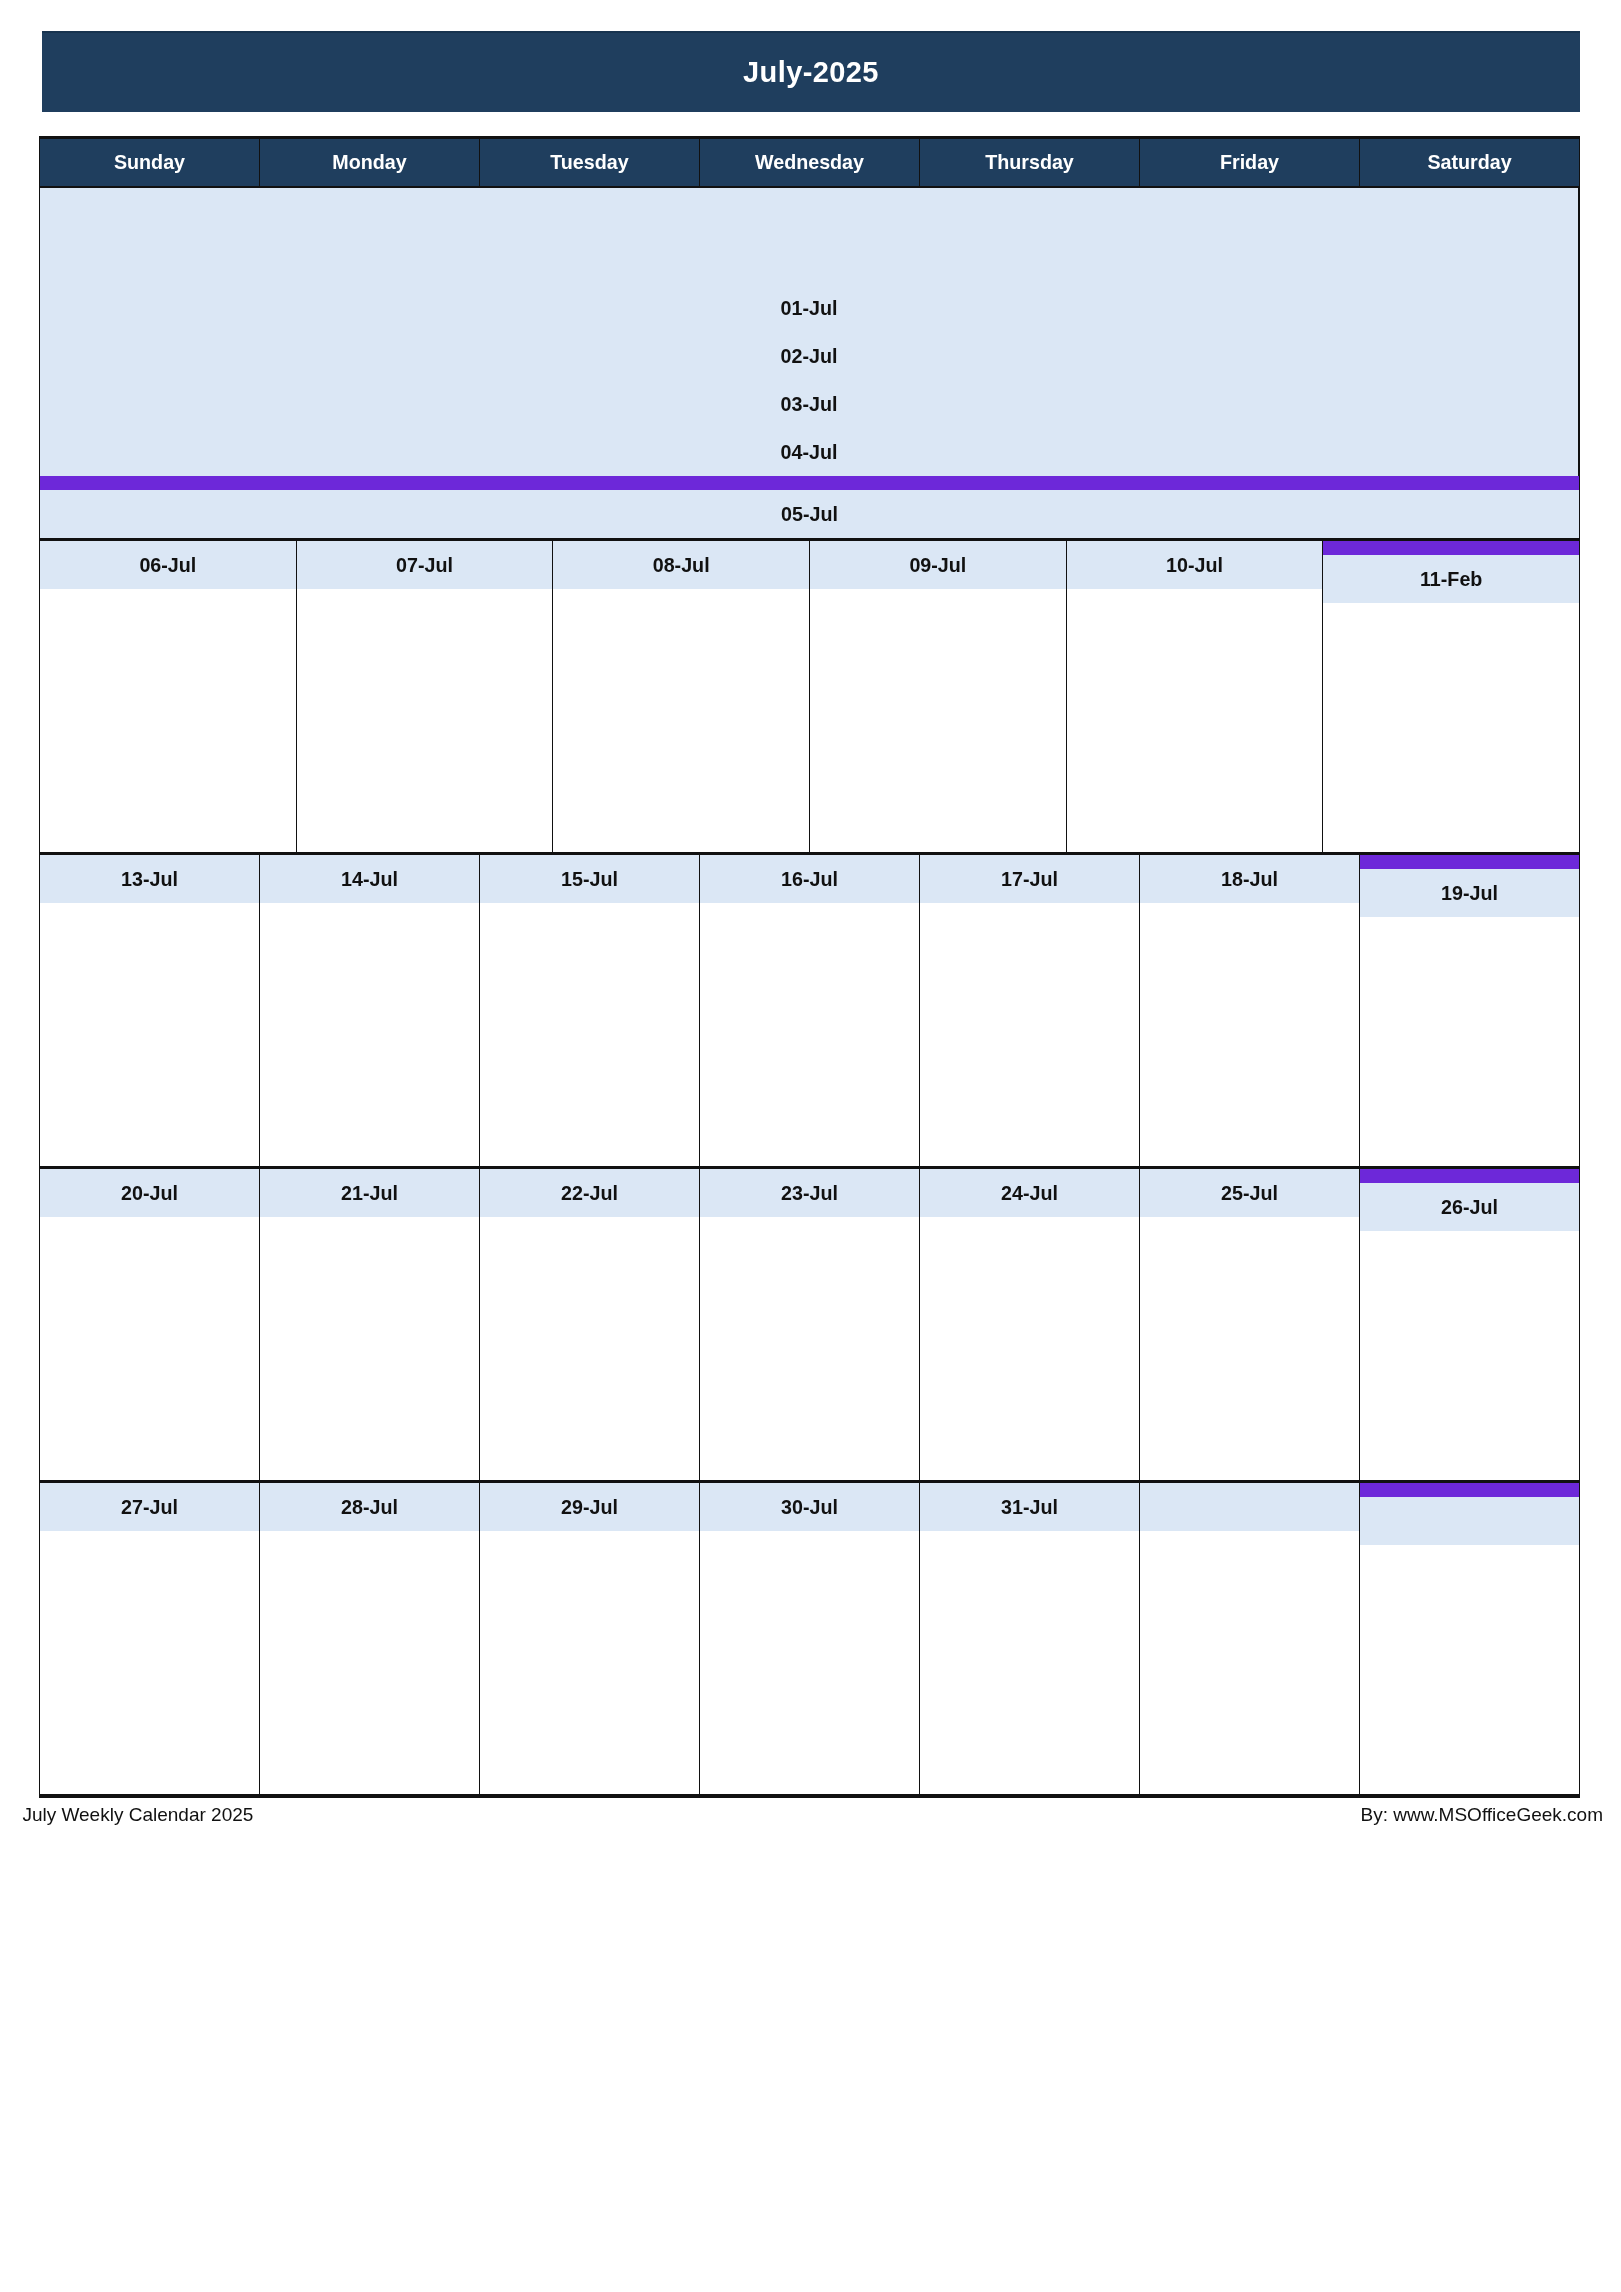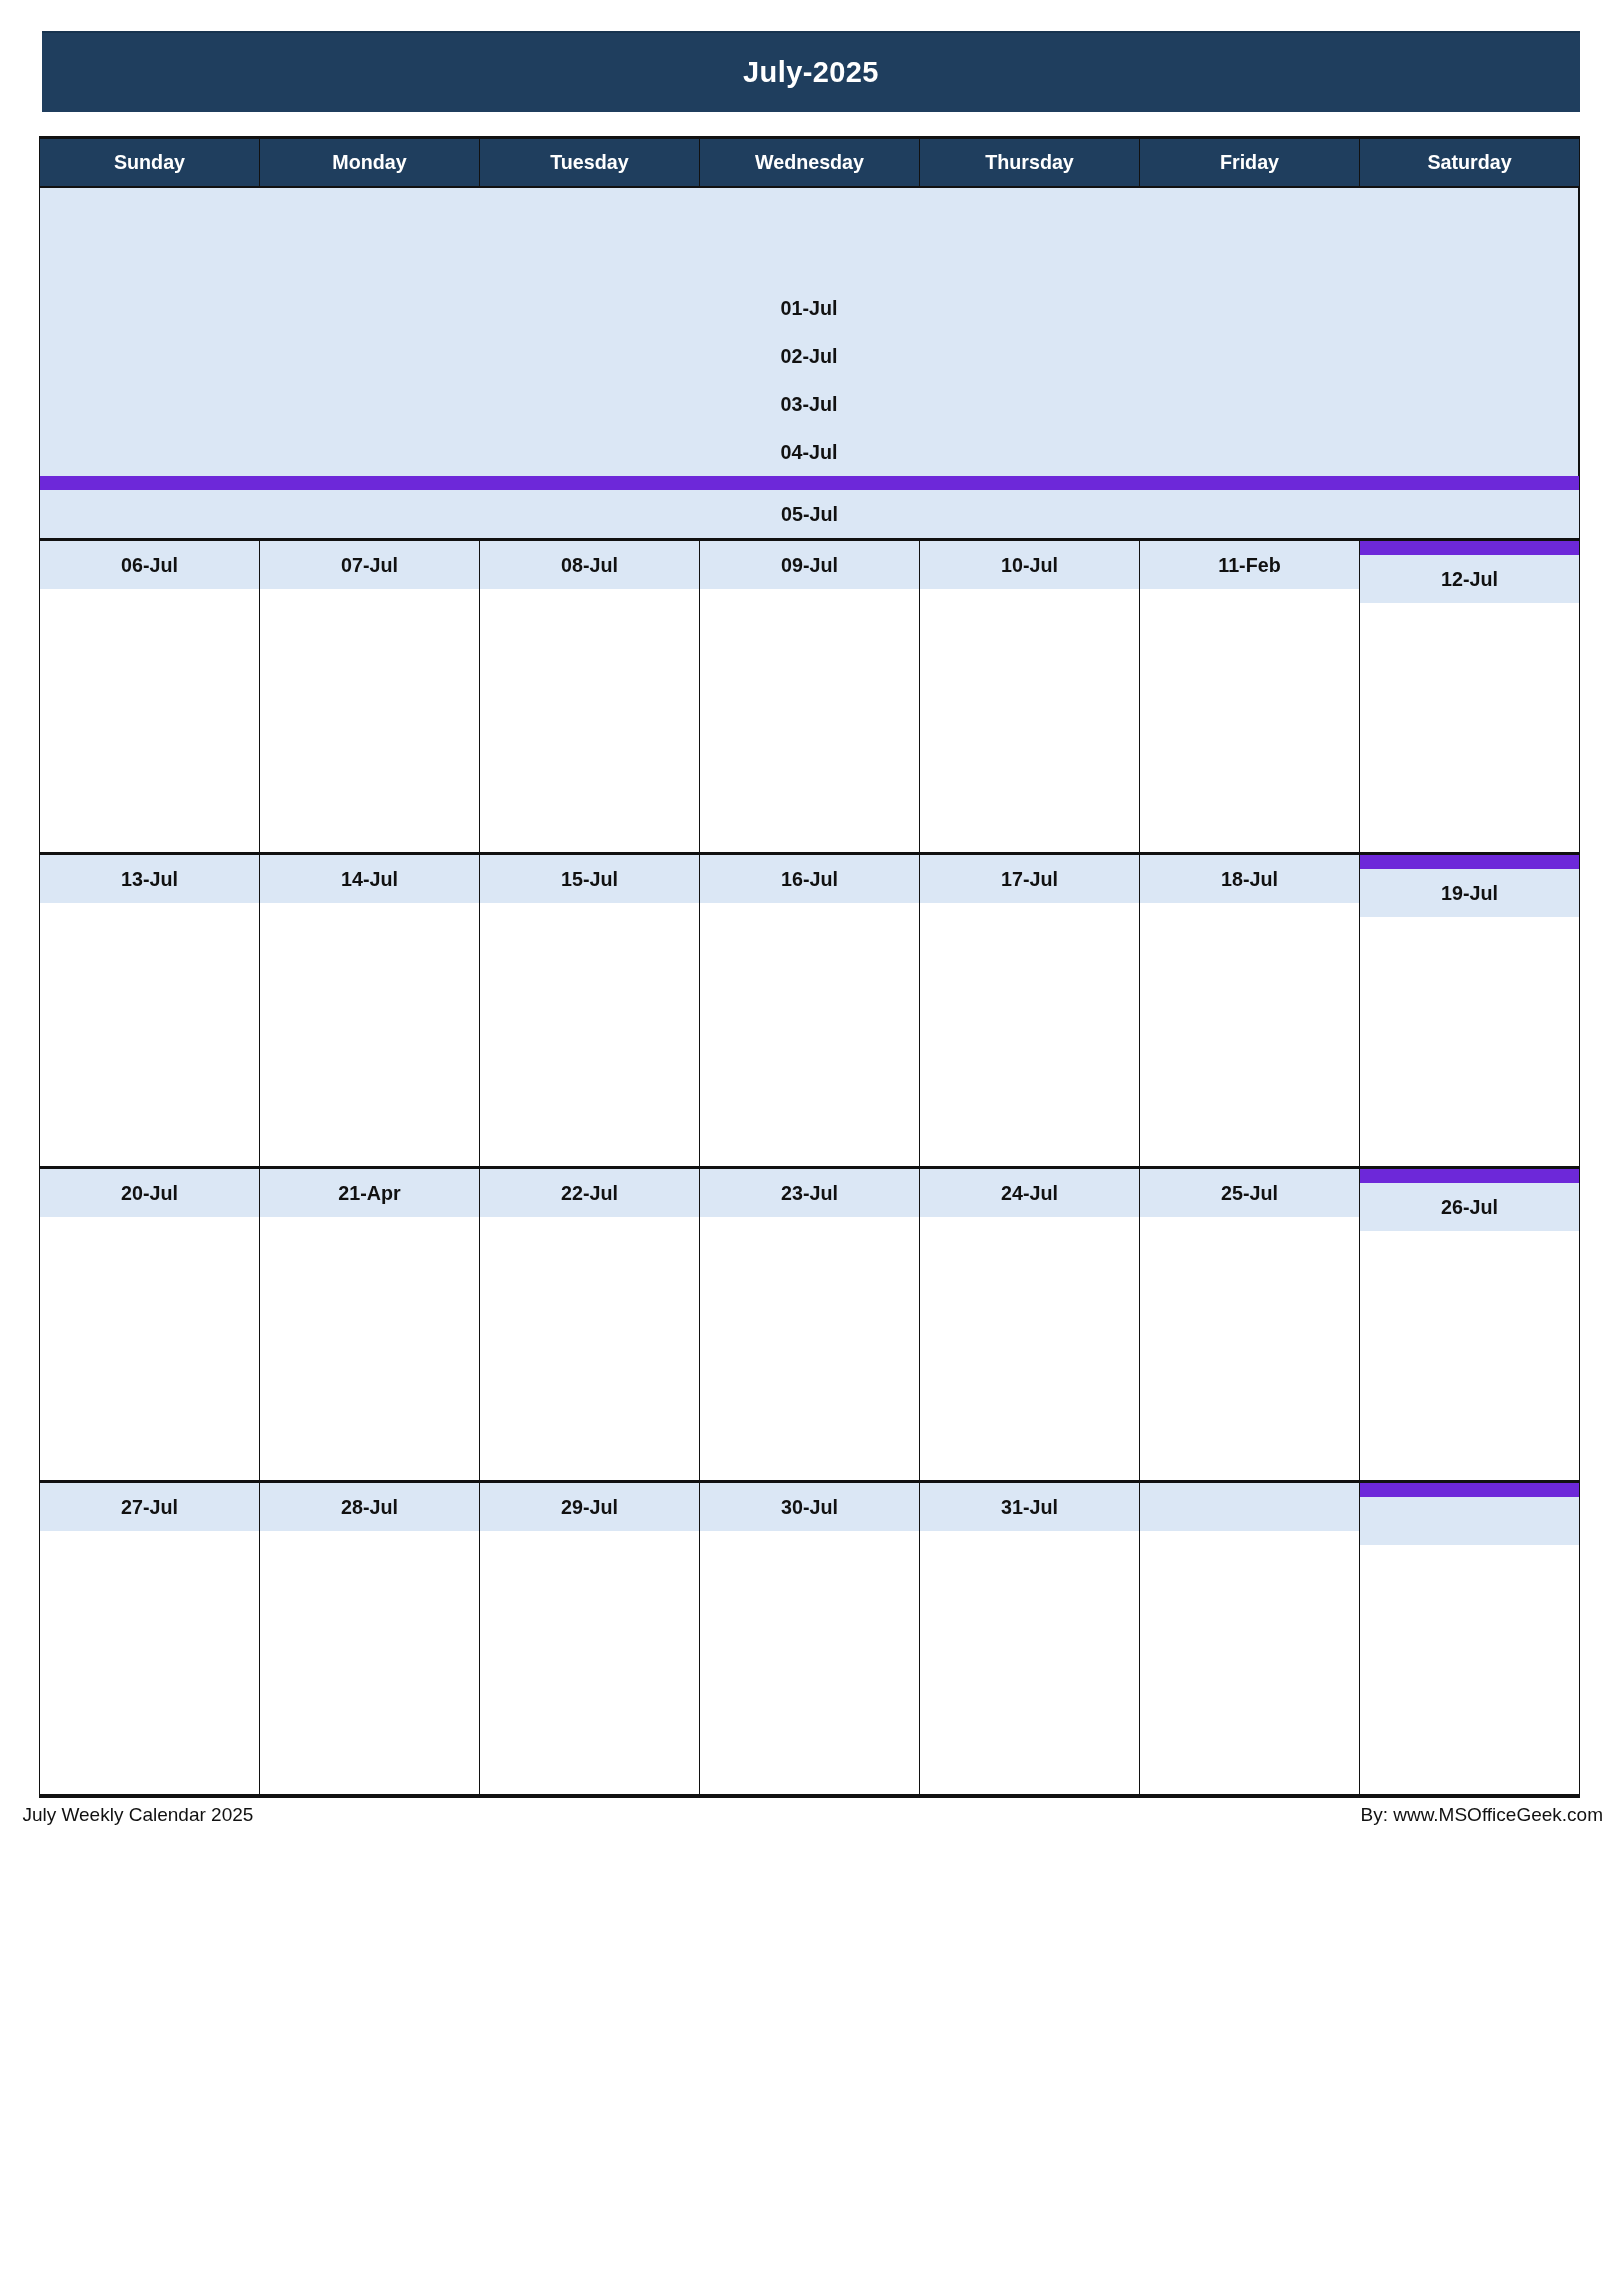--- a/index.html
+++ b/index.html
@@ -124,24 +124,20 @@
         <div class="cell-body"></div>
       </div>
     <div class="week-cell">
         <div class="date-strip">10-Jul</div>
         <div class="cell-body"></div>
       </div>
     <div class="week-cell">
         <div class="date-strip">11-Feb</div>
         <div class="cell-body"></div>
       </div>
-    <div class="week-cell">
-        <div class="date-strip">12-Jul</div>
-        <div class="cell-body"></div>
-      </div>
   </div>
 
   <div class="week-row">
     <div class="week-cell">
         <div class="date-strip">13-Jul</div>
         <div class="cell-body"></div>
       </div>
     <div class="week-cell">
         <div class="date-strip">14-Jul</div>
         <div class="cell-body"></div>
@@ -167,21 +163,21 @@
         <div class="cell-body"></div>
       </div>
   </div>
 
   <div class="week-row">
     <div class="week-cell">
         <div class="date-strip">20-Jul</div>
         <div class="cell-body"></div>
       </div>
     <div class="week-cell">
-        <div class="date-strip">21-Apr</div>
+        <div class="date-strip">21-Jul</div>
         <div class="cell-body"></div>
       </div>
     <div class="week-cell">
         <div class="date-strip">22-Jul</div>
         <div class="cell-body"></div>
       </div>
     <div class="week-cell">
         <div class="date-strip">23-Jul</div>
         <div class="cell-body"></div>
       </div>

